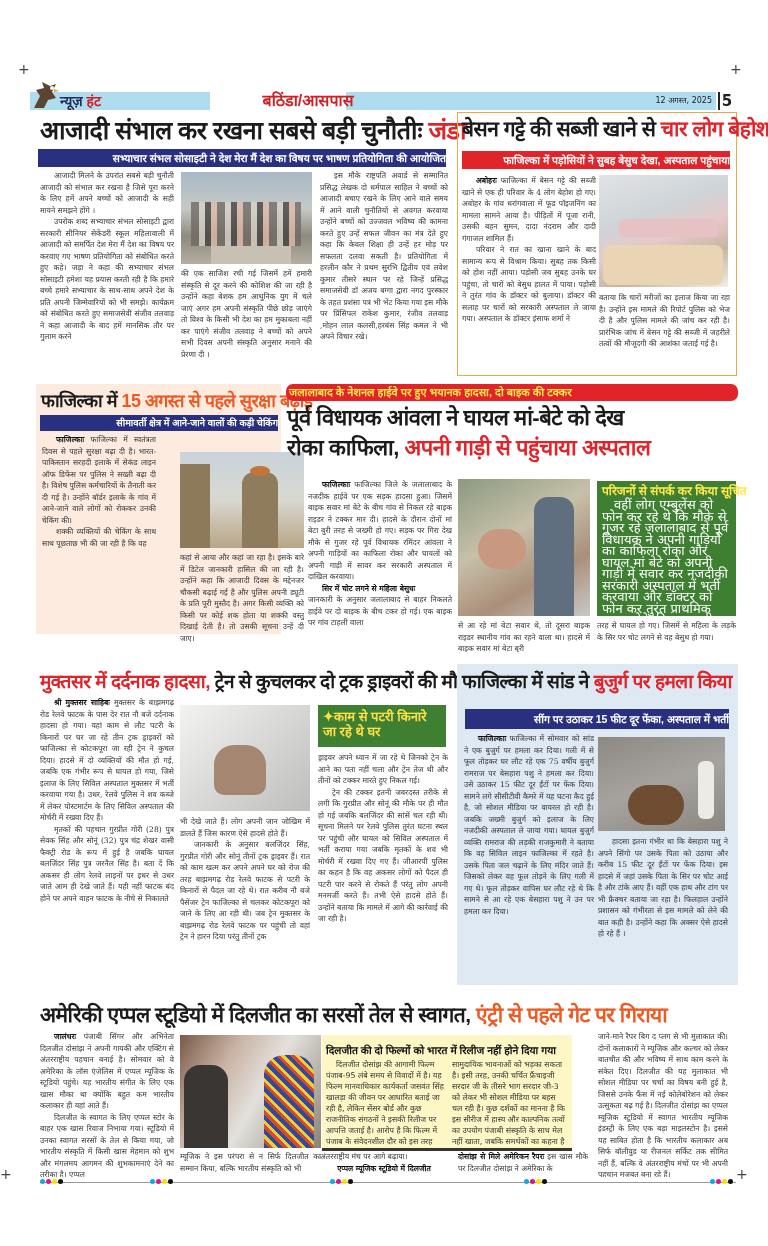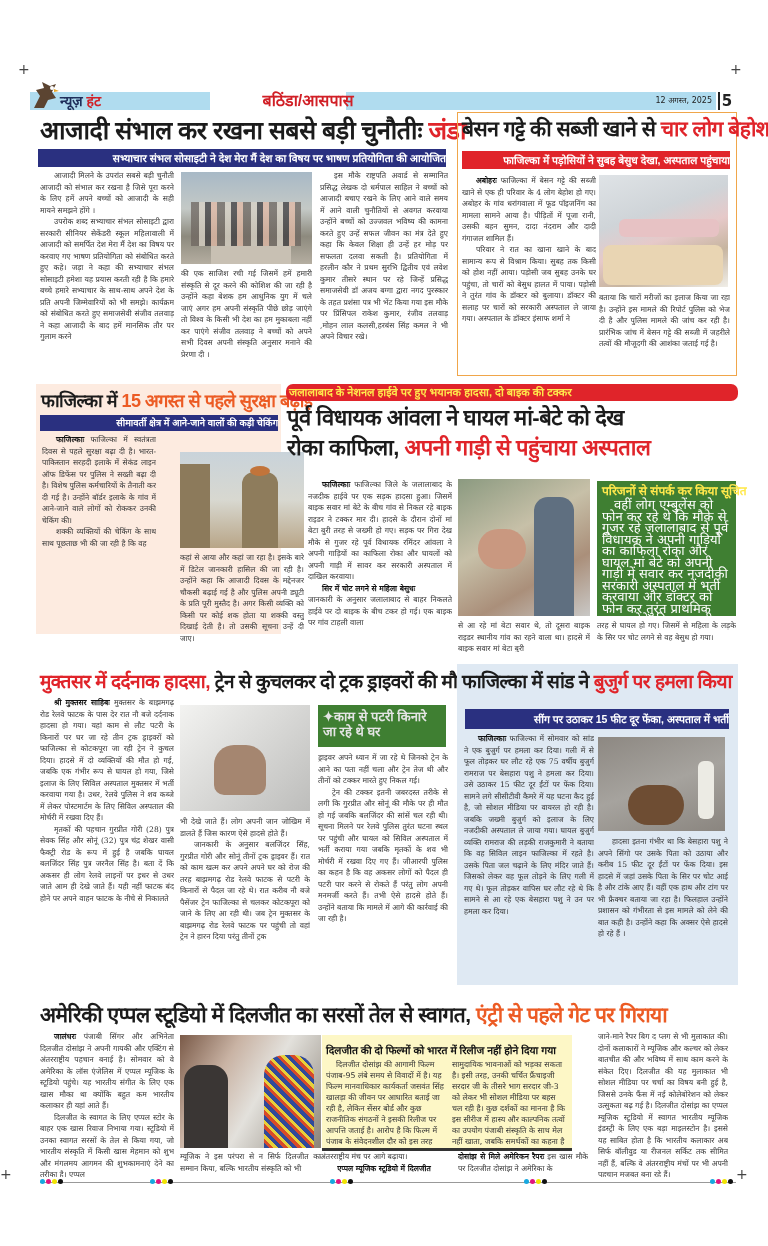--- a/index.html
+++ b/index.html
@@ -24,21 +24,21 @@
   .sub-red { background: #e0242a; }
   .body { font-family: "DejaVu Serif", serif; font-size: 7.6px; line-height: 11.5px; color: #333; text-align: justify; overflow: hidden; }
   .body p { text-indent: 14px; }
   .body b { color: #111; }
   .photo { position: absolute; overflow: hidden; }
   .divider { position: absolute; height: 1px; background: #bbb; }
   .boxborder { position: absolute; border: 1.5px solid #f0a64a; }
   .greenbox { background: #3f7f32; color: #fff; padding: 3px 5px; }
   .greenbox h4 { color: #ffe84c; font-family: "Liberation Sans", sans-serif; font-size: 12px; line-height: 15px; white-space: nowrap; }
   .greenbox .gb { font-family: "DejaVu Sans", sans-serif; font-size: 13px; line-height: 11.5px; }
-  .greenhead { background: #3f7f32; color: #e5e5e5; font-family: "Liberation Sans", sans-serif; font-weight: bold; font-size: 13px; line-height: 15px; padding: 4px 5px; }
+  .greenhead { background: #3f7f32; color: #fde047; font-family: "Liberation Sans", sans-serif; font-weight: bold; font-size: 13px; line-height: 15px; padding: 4px 5px; }
   .yellowbox { background: #fdf7c6; border-bottom: 3px solid #333; }
   .yellowbox h4 { font-family: "Liberation Sans", sans-serif; font-size: 10.5px; color: #111; margin: 8px 4px 2px; white-space: nowrap; }
   .ybody { font-family: "DejaVu Sans", sans-serif; font-size: 7.8px; line-height: 11px; color: #333; }
   .regdots { position: absolute; height: 6px; display: flex; gap: 1px; }
   .regdots span { width: 5px; height: 5px; border-radius: 50%; display: inline-block; }
 </style>
 </head>
 <body>
 
 <div class="crop" style="left:18px;top:62px;">+</div>

